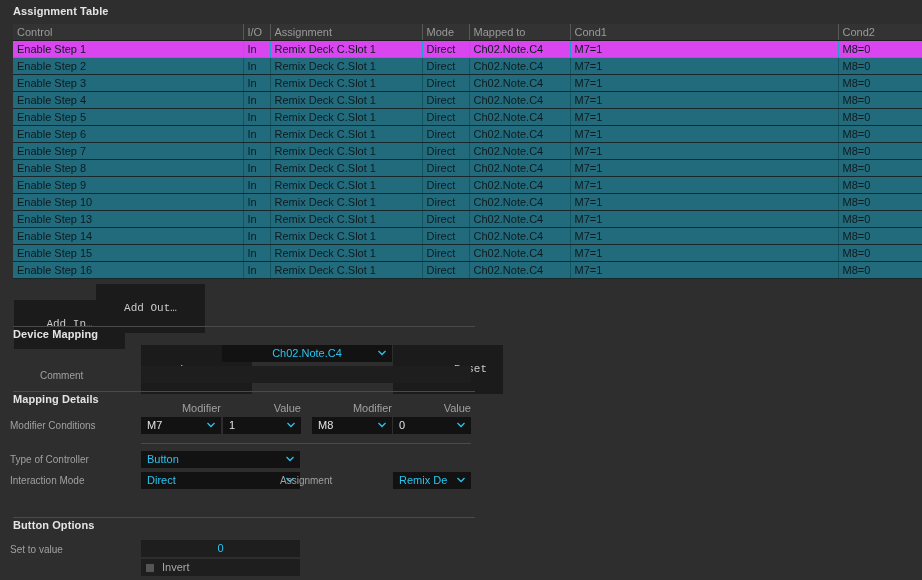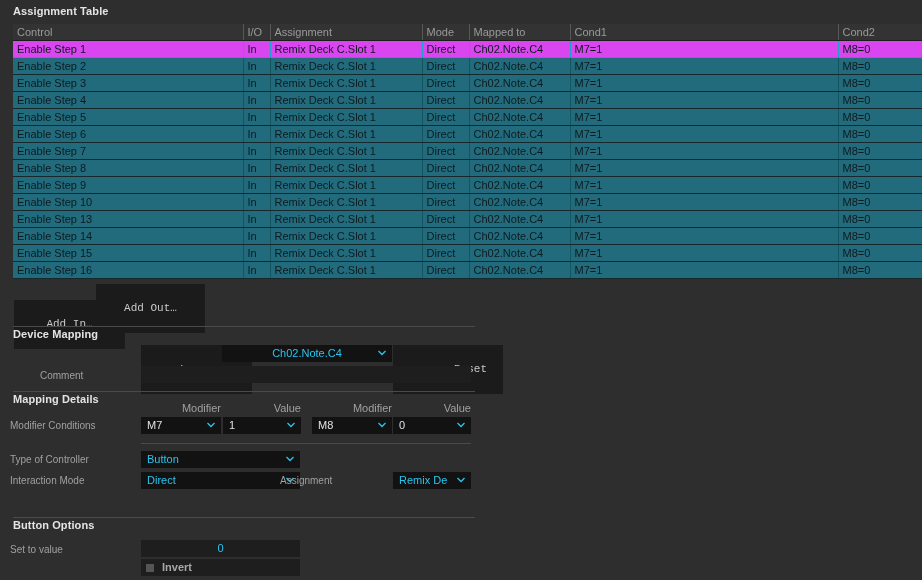--- a/index.html
+++ b/index.html
@@ -179,21 +179,20 @@
   }
 
   
   #invert-row {
     position: absolute;
     left: 141px;
     top: 559px;
     width: 159px;
     height: 17px;
     background: #1e1e1e;
-    font-weight: bold;
   }
   #invert-checkbox {
     position: absolute;
     left: 5px;
     top: 5px;
     width: 8px;
     height: 8px;
     background: #555555;
   }
   #invert-label {

